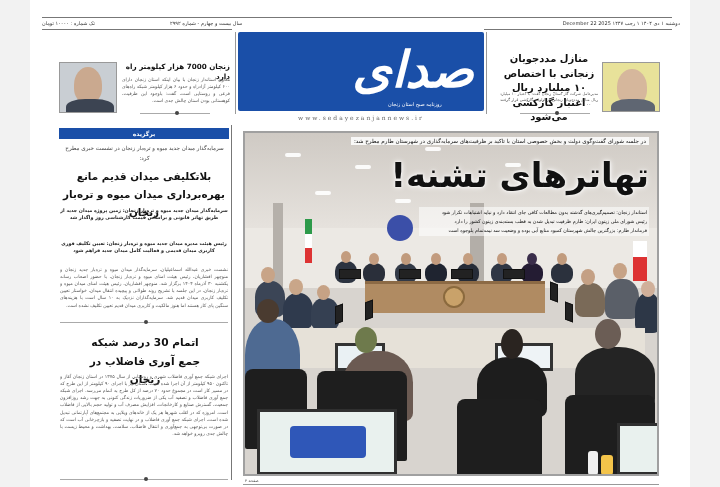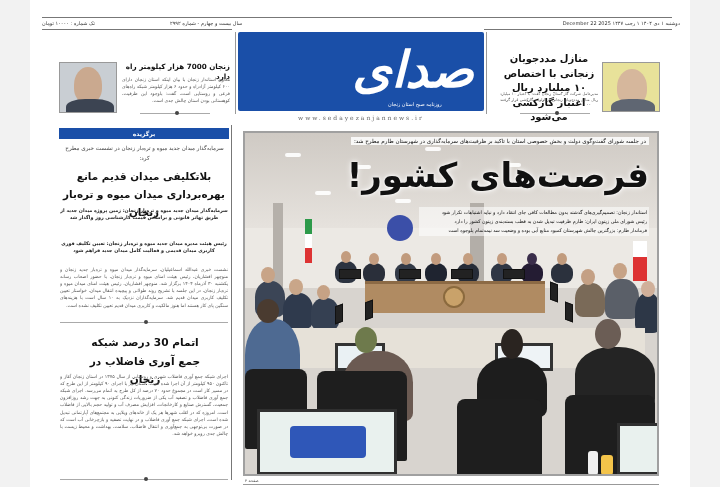--- a/index.html
+++ b/index.html
@@ -188,21 +188,21 @@
     <div class="chair" style="left:212px; top:266px; width:85px; height:80px;"></div>
     <div class="chair" style="left:320px; top:262px; width:90px; height:80px;"></div>
     <div class="screen" style="left:12px; top:276px; width:140px; height:66px;">
       <div class="screen-banner" style="left:30px; top:14px; width:76px; height:32px;"></div>
     </div>
     <div class="screen" style="left:372px; top:290px; width:44px; height:52px;"></div>
     <div style="position:absolute; left:343px; top:318px; width:10px; height:24px; background:#f0f0f0; border-radius:3px;"></div>
     <div style="position:absolute; left:356px; top:322px; width:12px; height:20px; background:#f4c44a; border-radius:3px;"></div>
 
     <div class="kicker">در جلسه شورای گفت‌وگوی دولت و بخش خصوصی استان با تاکید بر ظرفیت‌های سرمایه‌گذاری در شهرستان طارم مطرح شد:</div>
-    <div class="main-title">فرصت‌های کشور!</div>
+    <div class="main-title">تهاتر‌های تشنه!</div>
     <div class="lead">
       <div>استاندار زنجان: تصمیم‌گیری‌های گذشته بدون مطالعات کافی جای انتقاد دارد و نباید اشتباهات تکرار شود</div>
       <div>رئیس شورای ملی زیتون ایران: طارم ظرفیت تبدیل شدن به قطب بسته‌بندی زیتون کشور را دارد</div>
       <div>فرماندار طارم: بزرگترین چالش شهرستان کمبود منابع آبی بوده و وضعیت سد نیمه‌تمام پلوجوه است</div>
     </div>
   </div>
   <div class="caption">صفحه ۲</div>
   <div class="rule" style="left:213px; top:484px; width:416px; background:#999;"></div>
 </div>
 

